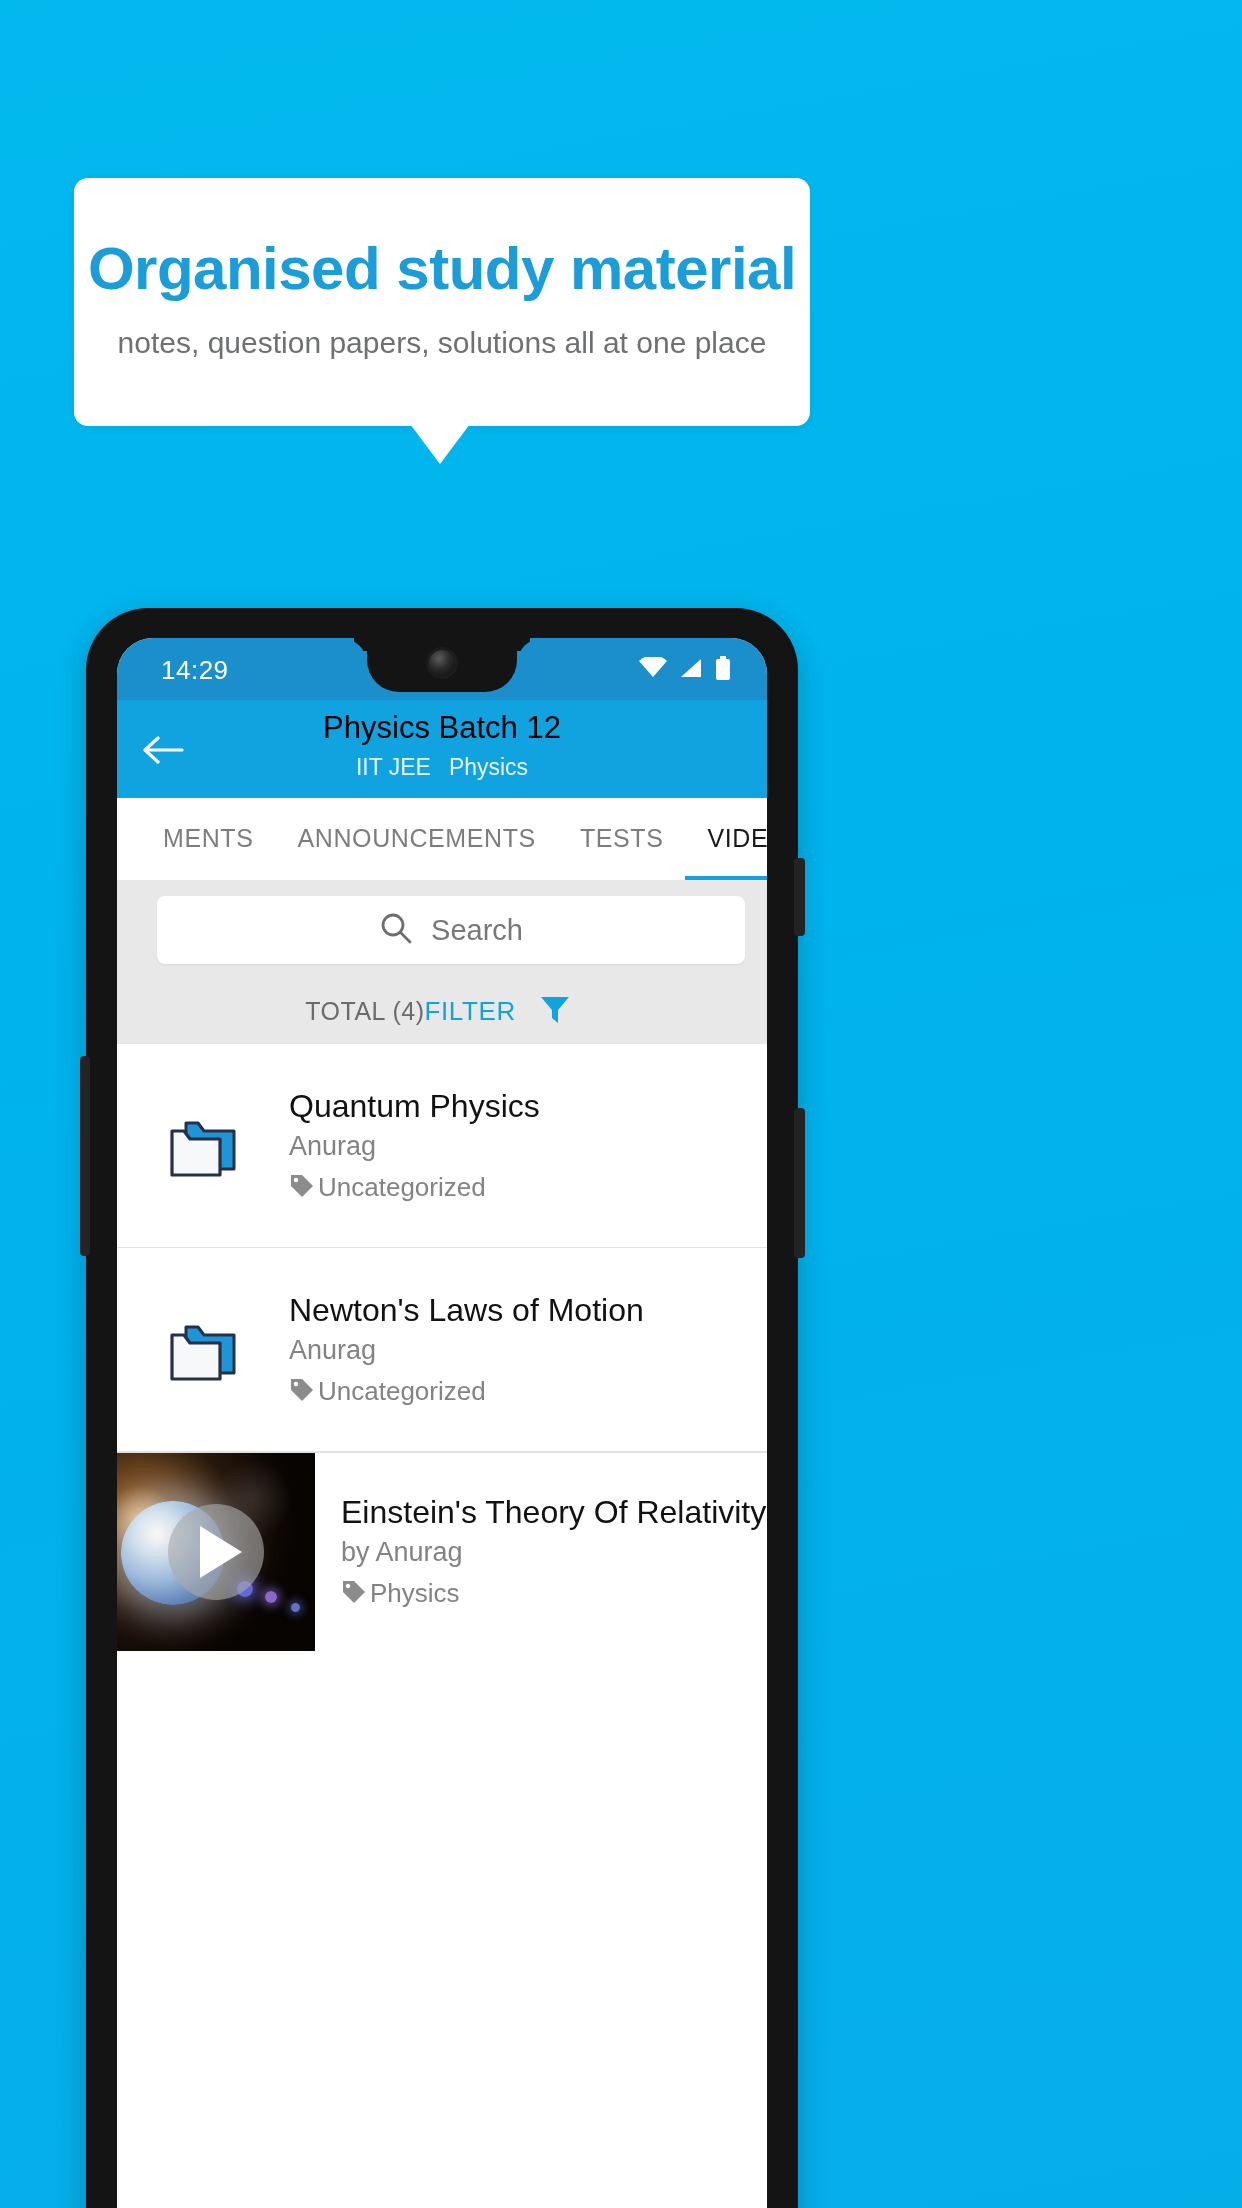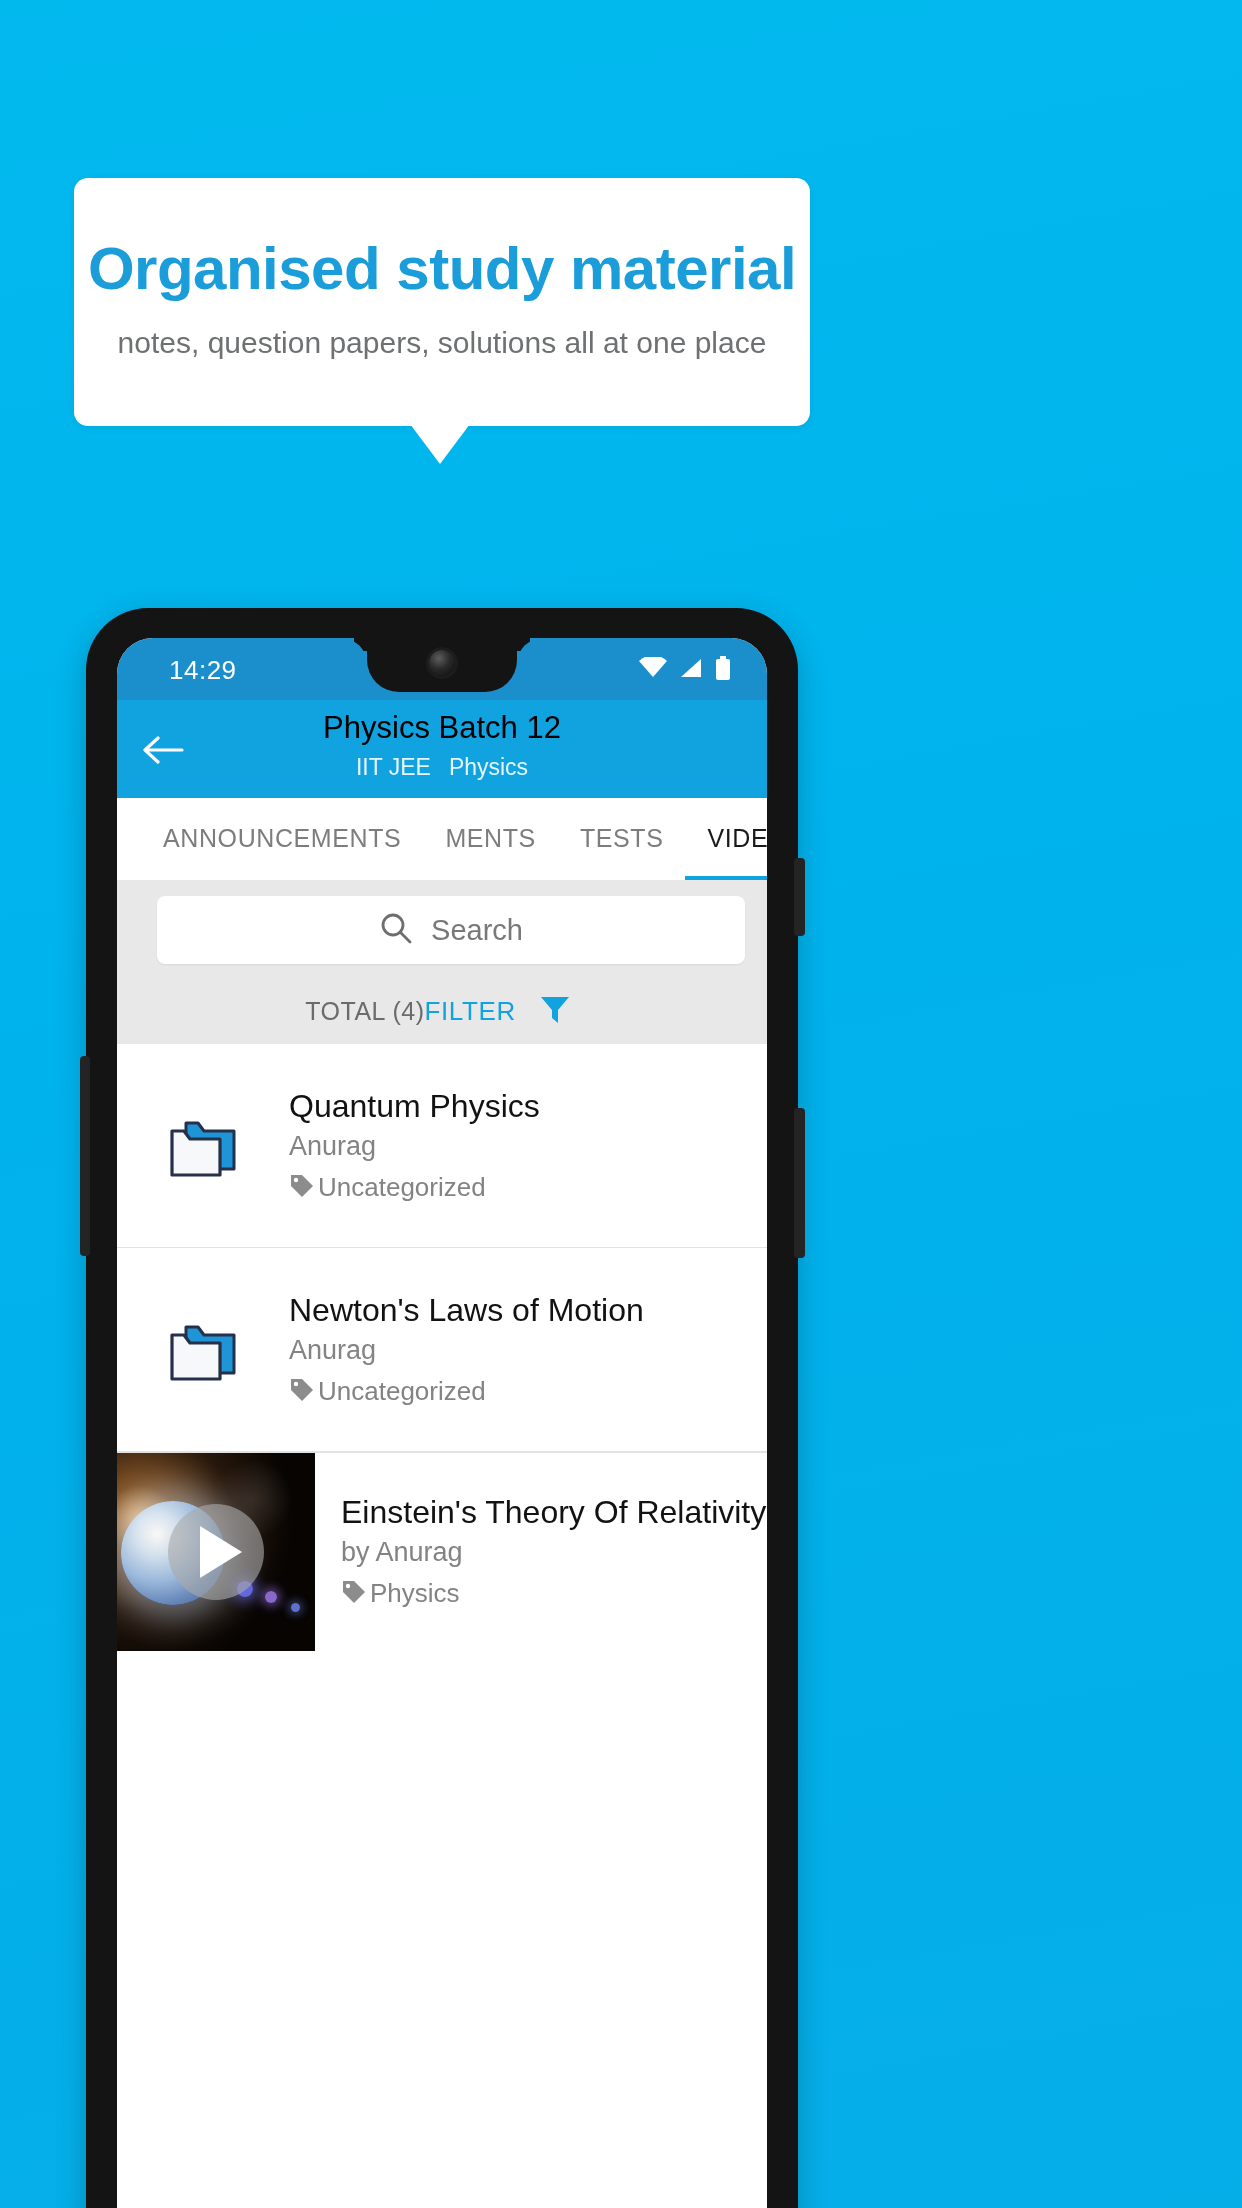--- a/index.html
+++ b/index.html
@@ -84,21 +84,20 @@
     height: 62px;
     background: #1B8FCB;
     color: #ffffff;
   }
   #status-time {
     position: absolute;
     left: 44px; top: 17px;
     font-size: 26px;
     font-weight: 500;
     letter-spacing: 0.5px;
-    margin-left: 8px;
   }
   #status-icons {
     position: absolute;
     right: 36px; top: 18px;
     display: flex;
     align-items: center;
     gap: 12px;
   }
   .notch {
     position: absolute;
@@ -396,22 +395,22 @@
           <path d="M40 16 L4 16 M16 4 L3 16 L16 28" stroke="#ffffff" stroke-width="3.2" fill="none" stroke-linecap="round" stroke-linejoin="round"></path>
         </svg>
       </div>
       <div id="appbar-title">Physics Batch 12</div>
       <div id="appbar-sub">
         <span>IIT JEE</span><span>Physics</span>
       </div>
     </div>
 
     <div id="tabs">
+      <div class="tab">MENTS</div>
       <div class="tab">ANNOUNCEMENTS</div>
-      <div class="tab">MENTS</div>
       <div class="tab">TESTS</div>
       <div class="tab active">VIDEOS</div>
     </div>
 
     <div id="searchwrap">
       <div id="searchbox">
         <span>
           <svg width="34" height="34" viewBox="0 0 34 34">
             <circle cx="14" cy="14" r="10" stroke="#6E6E6E" stroke-width="2.8" fill="none"></circle>
             <line x1="21.5" y1="21.5" x2="31" y2="31" stroke="#6E6E6E" stroke-width="2.8" stroke-linecap="round"></line>

